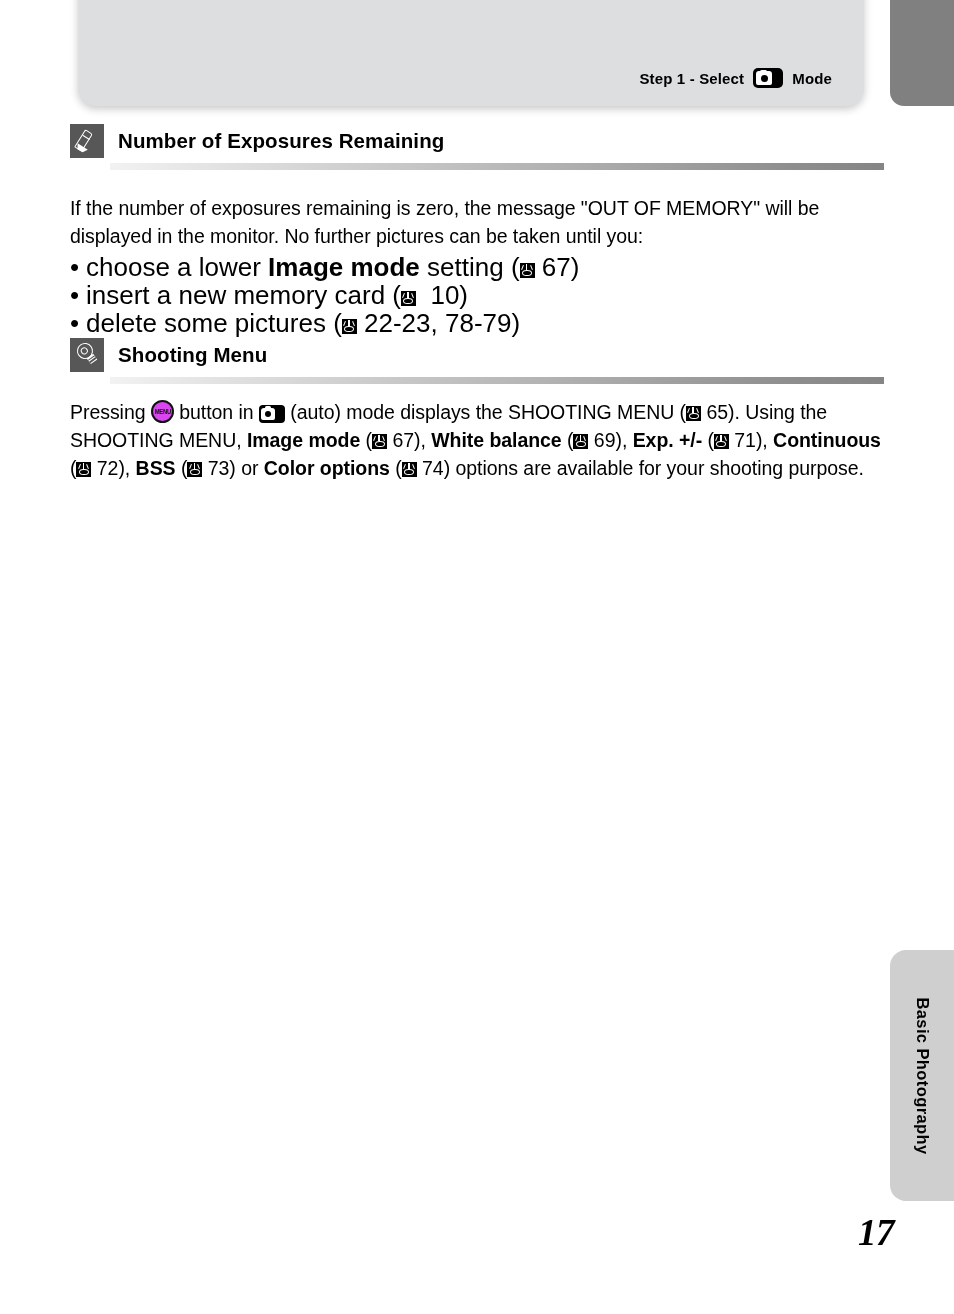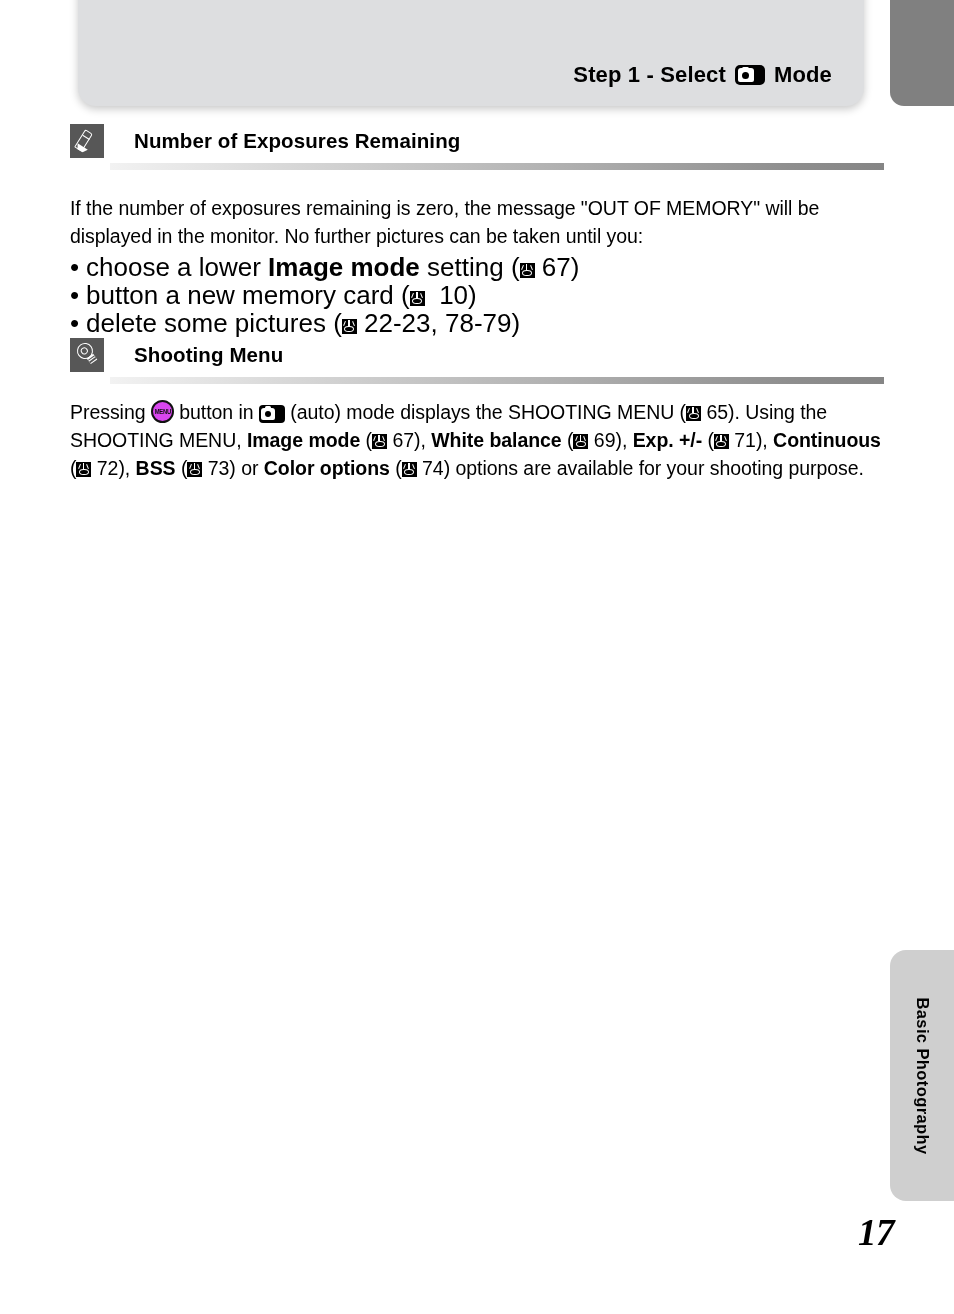--- a/index.html
+++ b/index.html
@@ -25,21 +25,21 @@
     height: 146px;
     background: #dddee0;
     border-bottom-left-radius: 18px;
     border-bottom-right-radius: 18px;
     box-shadow: 0 3px 9px rgba(0,0,0,0.22);
   }
   #header-title {
     position: absolute;
     right: 32px;
     bottom: 18px;
-    font-size: 22px;
+    font-size: 15px;
     font-weight: bold;
     letter-spacing: 0.15px;
     white-space: nowrap;
     display: flex;
     align-items: center;
     gap: 9px;
   }
 
   
   #top-right-tab {
@@ -189,21 +189,21 @@
     width: 34px;
     height: 34px;
     background: #575757;
     position: relative;
     flex: 0 0 auto;
   }
   .sec-title {
     font-size: 20.5px;
     font-weight: bold;
     letter-spacing: 0.1px;
-    margin-left: 30px;
+    margin-left: 14px;
     white-space: nowrap;
   }
   .sec-rule {
     height: 7px;
     margin-left: 40px;
     margin-top: 3px;
     background: linear-gradient(to right, #f2f2f2 0%, #d9d9d9 22%, #b4b4b4 55%, #8e8e8e 88%, #858585 100%);
   }
 
   
@@ -366,21 +366,21 @@
 
   <div class="body-text" style="margin-top:24px;">If the number of exposures remaining is zero, the message "OUT OF MEMORY" will be displayed in the monitor. No further pictures can be taken until you:</div>
 
   <div class="bullets">
 
     <div class="bullet-row">
       <span class="bullet-dot">•</span><span>choose a lower </span><b>Image mode</b><span> setting (</span><span class="ref-icon"><span class="w1"></span><span class="w2"></span></span><span>&nbsp;<span>67</span></span><span>)</span>
     </div>
 
     <div class="bullet-row">
-      <span class="bullet-dot">•</span><span>button a new memory card (</span><span class="ref-icon"><span class="w1"></span><span class="w2"></span></span><span>&nbsp;&nbsp;<span>10</span></span><span>)</span>
+      <span class="bullet-dot">•</span><span>insert a new memory card (</span><span class="ref-icon"><span class="w1"></span><span class="w2"></span></span><span>&nbsp;&nbsp;<span>10</span></span><span>)</span>
     </div>
 
     <div class="bullet-row">
       <span class="bullet-dot">•</span><span>delete some pictures (</span><span class="ref-icon"><span class="w1"></span><span class="w2"></span></span><span>&nbsp;<span>22-23, 78-79</span></span><span>)</span>
     </div>
 
   </div>
 </div>
 
 <div class="section" style="top:336px;">

